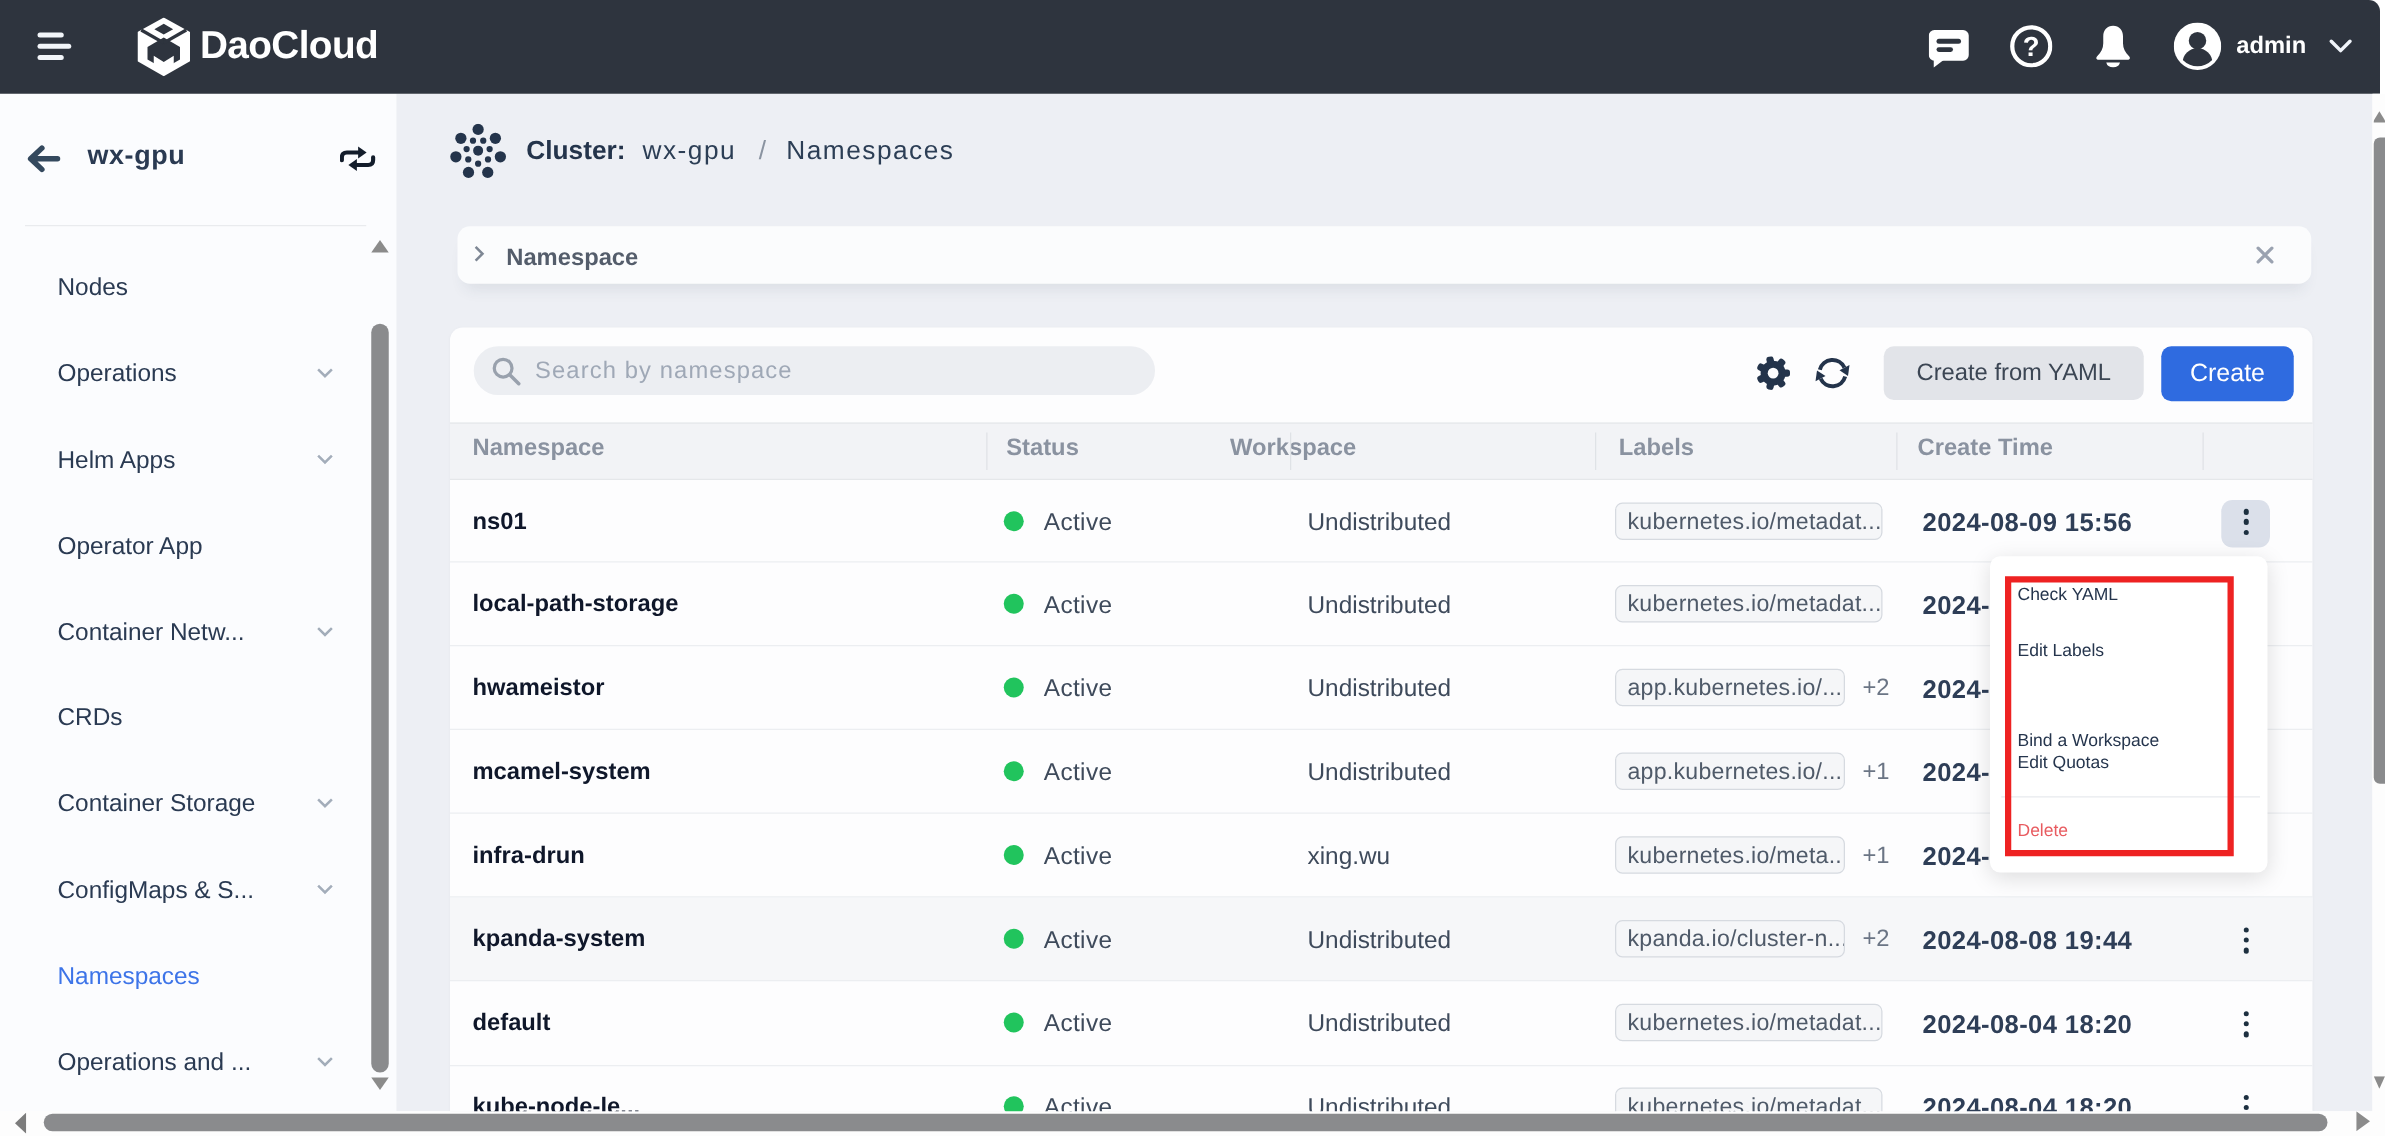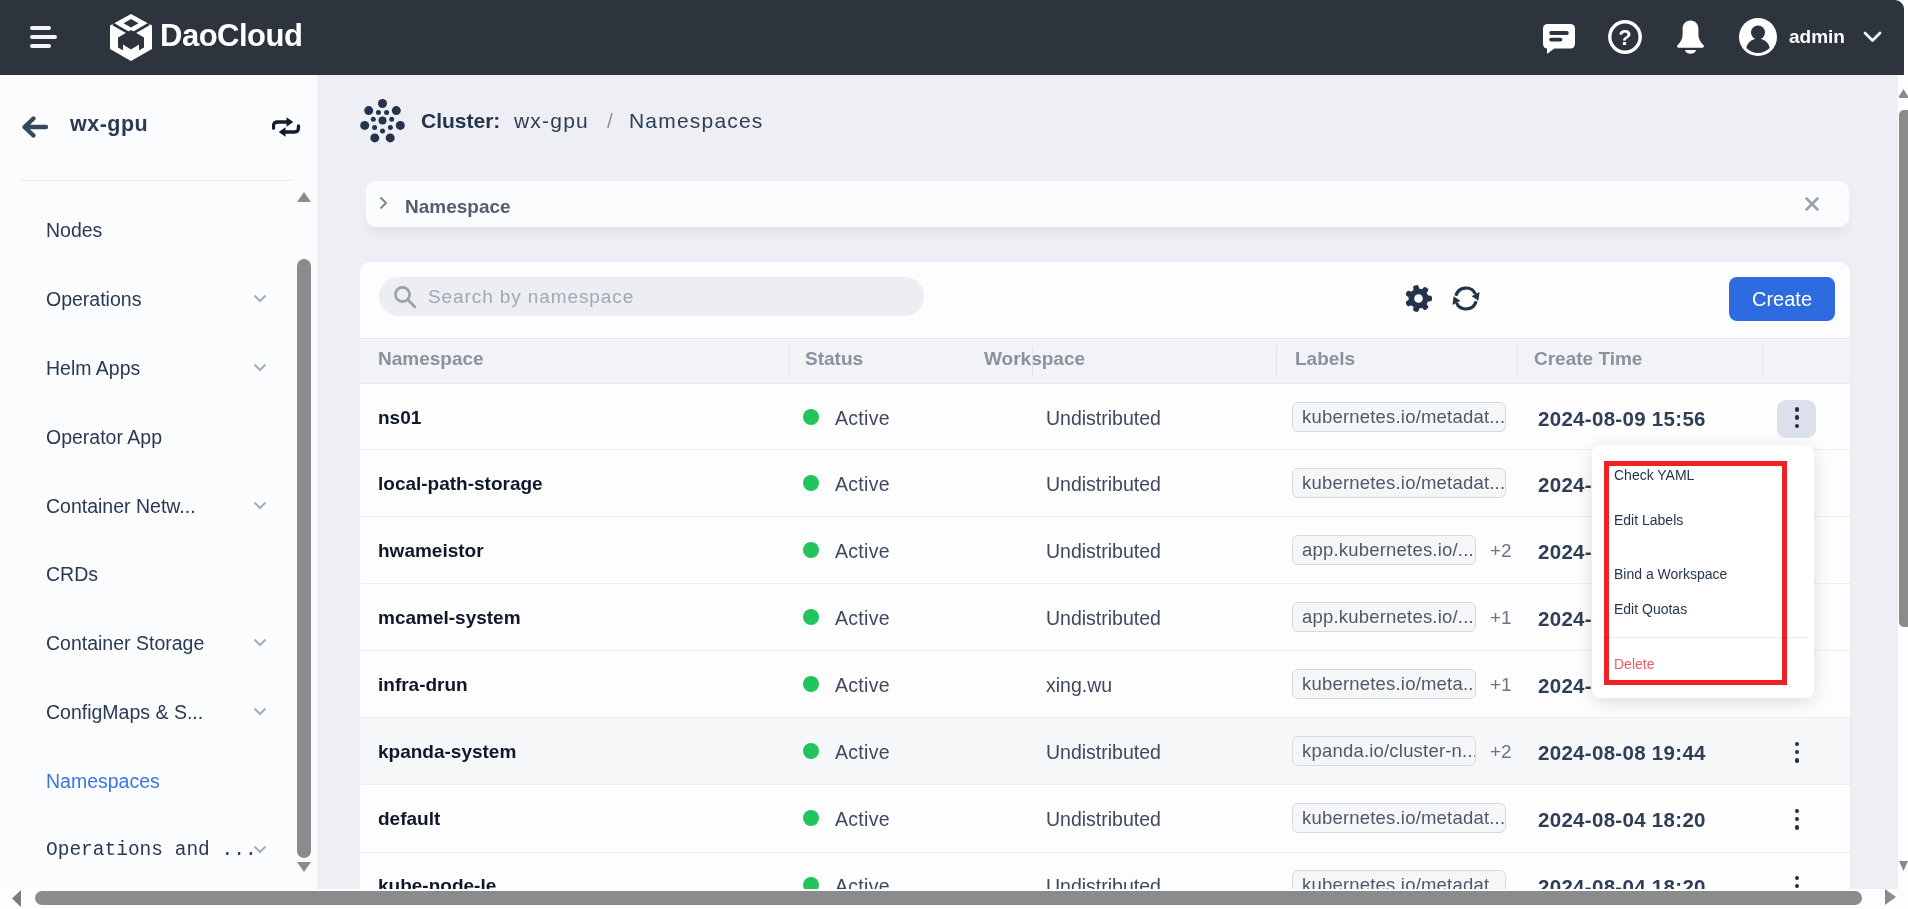--- a/index.html
+++ b/index.html
@@ -125,21 +125,21 @@
 
   <div class="mi" style="top:219px;">Nodes</div>
   <div class="mi" style="top:288px;">Operations</div>
   <div class="mi" style="top:357px;">Helm Apps</div>
   <div class="mi" style="top:426px;">Operator App</div>
   <div class="mi" style="top:495px;">Container Netw...</div>
   <div class="mi" style="top:563px;">CRDs</div>
   <div class="mi" style="top:632px;">Container Storage</div>
   <div class="mi" style="top:701px;">ConfigMaps &amp; S...</div>
   <div class="mi blue" style="top:770px;">Namespaces</div>
-  <div class="mi" style="top:839px;font-family:Liberation Mono, monospace;">Operations and ...</div>
+  <div class="mi" style="top:839px;">Operations and ...</div>
   <svg class="chev" style="top:294px;" width="14" height="9" viewBox="0 0 14 9">
       <polyline points="1.5,1.5 7,7 12.5,1.5" fill="none" stroke="#a3adba" stroke-width="2"></polyline>
     </svg>
   <svg class="chev" style="top:363px;" width="14" height="9" viewBox="0 0 14 9">
       <polyline points="1.5,1.5 7,7 12.5,1.5" fill="none" stroke="#a3adba" stroke-width="2"></polyline>
     </svg>
   <svg class="chev" style="top:501px;" width="14" height="9" viewBox="0 0 14 9">
       <polyline points="1.5,1.5 7,7 12.5,1.5" fill="none" stroke="#a3adba" stroke-width="2"></polyline>
     </svg>
   <svg class="chev" style="top:638px;" width="14" height="9" viewBox="0 0 14 9">
@@ -226,20 +226,21 @@
         </g>
     </g>
     <circle cx="13.5" cy="13.5" r="4.3" fill="#fdfdfe"></circle>
   </svg>
   <svg class="abs" style="left:1450px;top:283px;" width="32" height="31" viewBox="0 0 32 31">
     <path d="M5.86 12.78 A 10.5 10.5 0 0 1 25.52 11.06" fill="none" stroke="#24344b" stroke-width="3.2"></path>
     <path d="M26.14 18.22 A 10.5 10.5 0 0 1 6.48 19.94" fill="none" stroke="#24344b" stroke-width="3.2"></path>
     <polygon points="21.6,13.2 29.6,9.0 28.4,17.7" fill="#24344b"></polygon>
     <polygon points="10.4,17.8 2.4,22.0 3.6,13.3" fill="#24344b"></polygon>
   </svg>
+  <div class="abs" id="btnyaml">Create from YAML</div>
   <div class="abs" id="btncreate">Create</div>
 
   <div class="abs" id="thead"></div>
   <div class="th" style="left:378px;">Namespace</div>
   <div class="th" style="left:805px;">Status</div>
   <div class="th" style="left:984px;">Workspace</div>
   <div class="th" style="left:1295px;">Labels</div>
   <div class="th" style="left:1534px;">Create Time</div>
   <div class="colsep" style="left:789px;"></div>
   <div class="colsep" style="left:1032px;"></div>
@@ -333,21 +334,21 @@
   <div class="rtime" style="top:875px;">2024-08-04 18:20</div>
   <div class="dots" style="top:875.5px;">
       <div class="dot3"></div>
       <div class="dot3"></div>
       <div class="dot3"></div>
     </div>
 
   <div class="abs" id="menu"></div>
   <div class="menuitem" style="top:467px;">Check YAML</div>
   <div class="menuitem" style="top:512px;">Edit Labels</div>
-  <div class="menuitem" style="top:566px;text-align:right;">Bind a Workspace</div>
+  <div class="menuitem" style="top:584px;text-align:right;">Bind a Workspace</div>
   <div class="menuitem" style="top:601px;">Edit Quotas</div>
   <div class="abs" style="left:1601px;top:637px;width:207px;height:1px;background:#e8eaee;"></div>
   <div class="menuitem" style="top:656px;color:#e85b60;">Delete</div>
   <div class="abs" id="redrect"></div>
 
   <div class="abs" style="left:1904px;top:0;width:4px;height:75px;background:#ffffff;"></div>
   <div class="abs" style="left:1898px;top:75px;width:10px;height:834px;background:#fdfdfd;"></div>
   <svg class="abs" style="left:1899px;top:88px;" width="9" height="11" viewBox="0 0 9 11">
       <polygon points="9,0 9,11 0,5.5" transform="rotate(90 4.5 5.5)" fill="#8b8b8b"></polygon>
     </svg>

